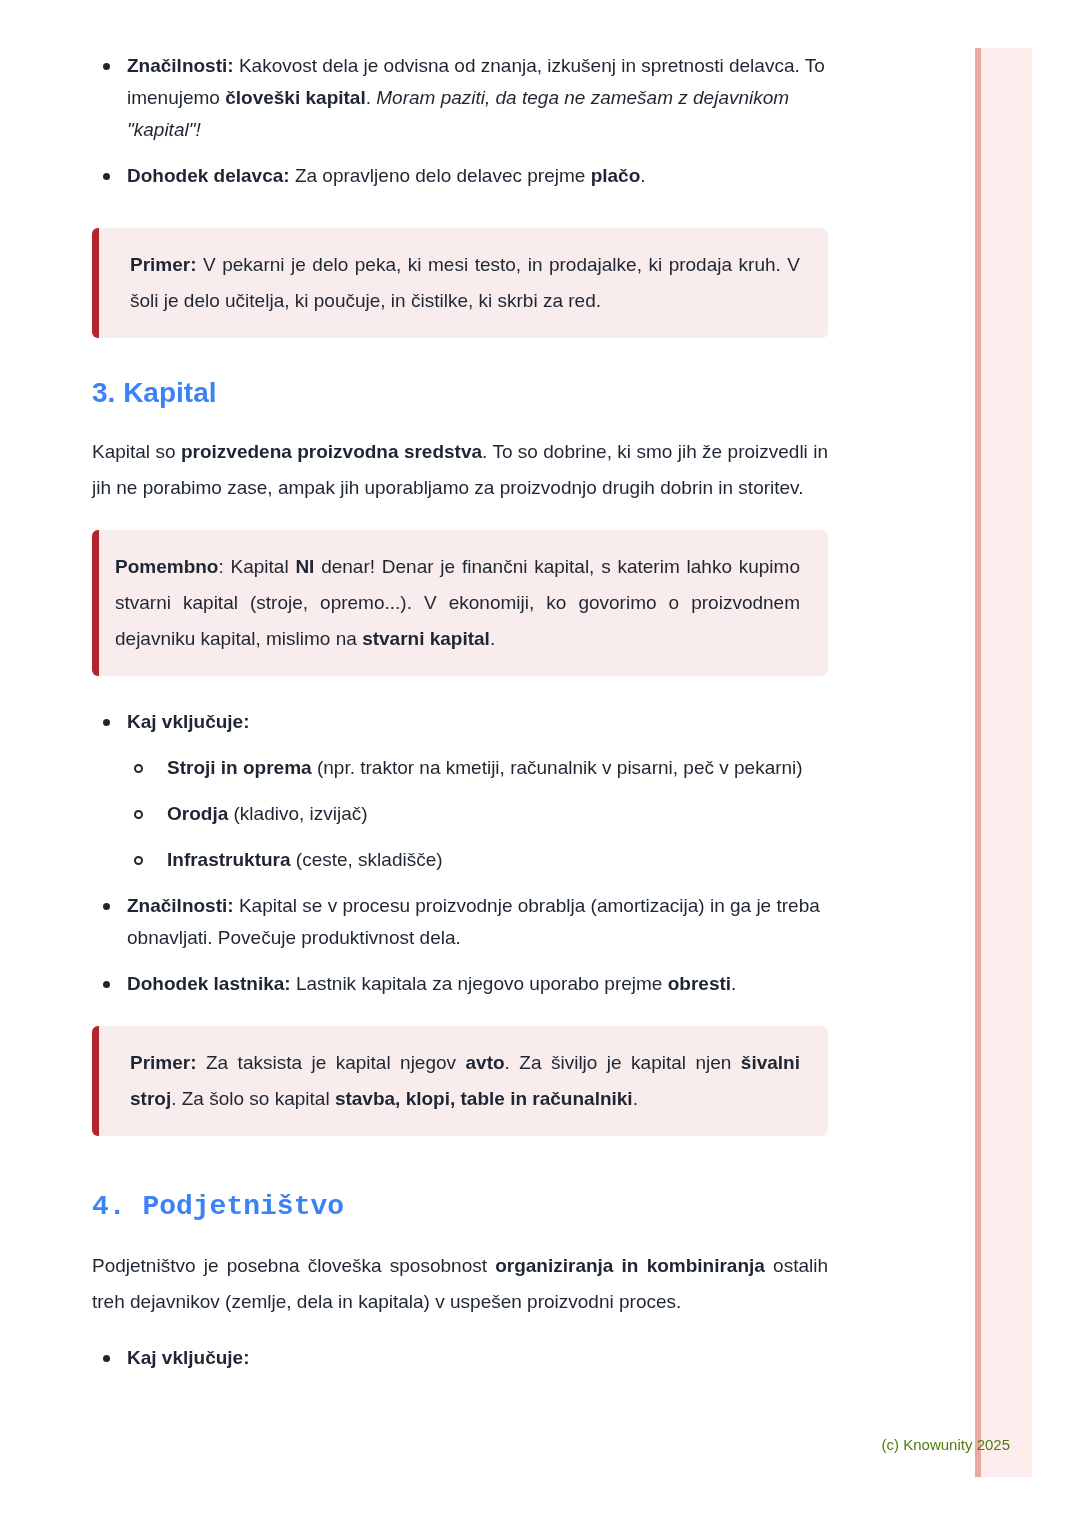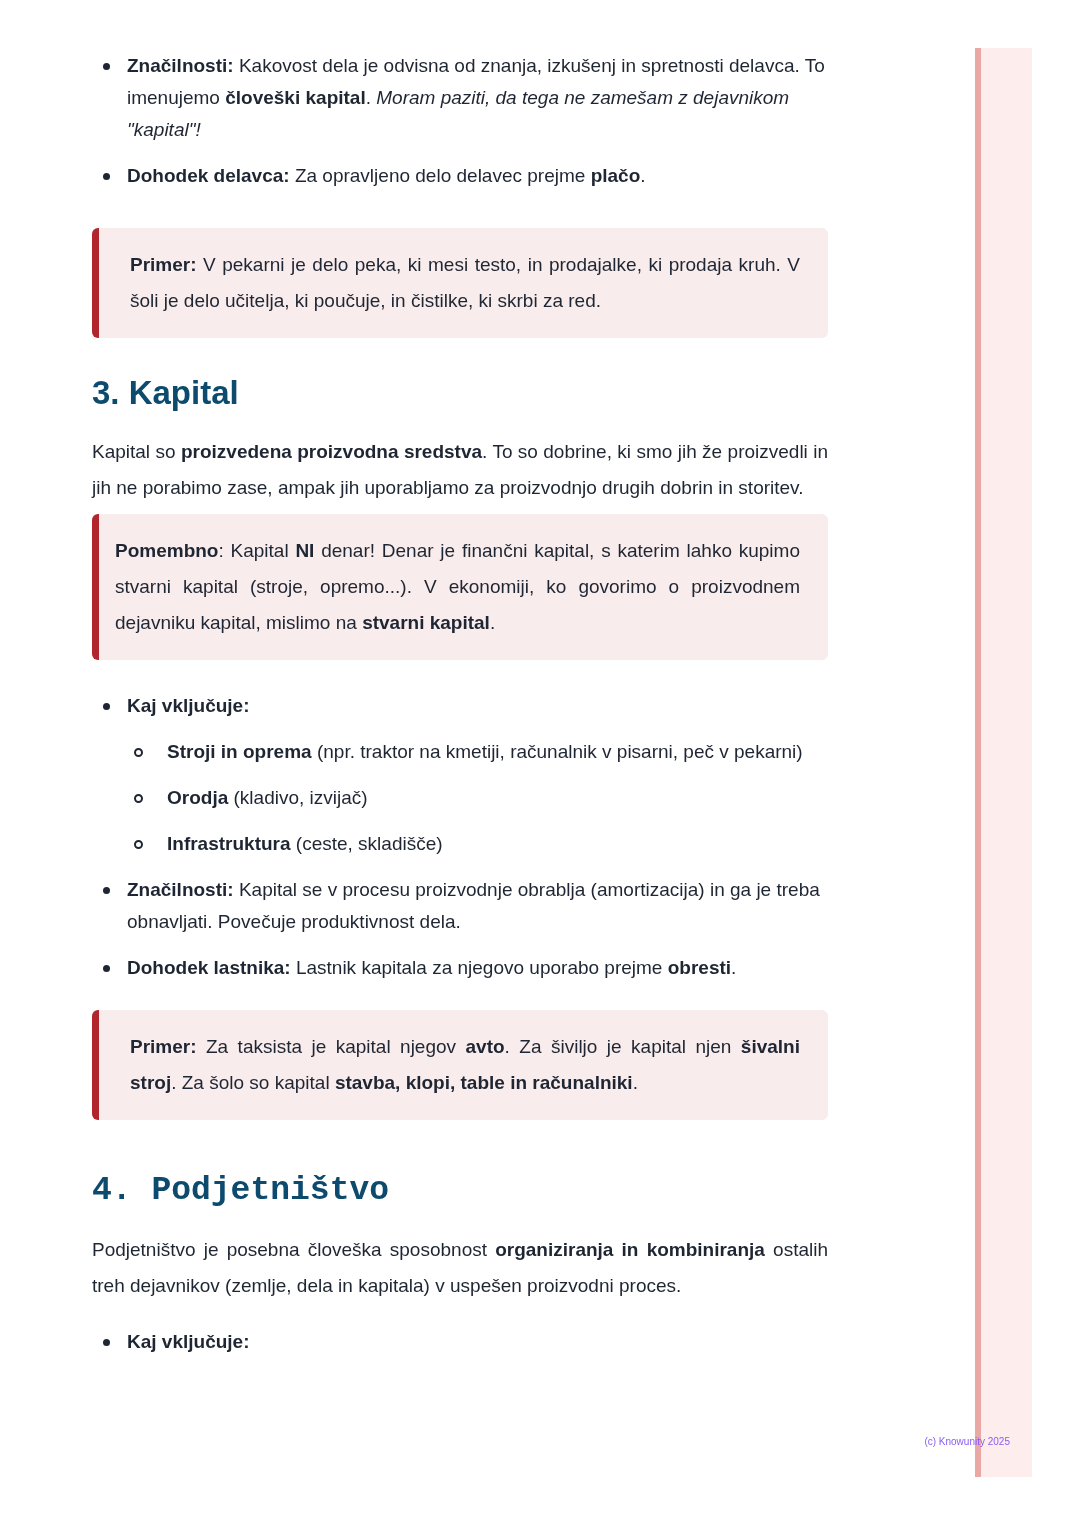--- a/index.html
+++ b/index.html
@@ -52,50 +52,50 @@
 
   .callout {
     background: #f9ecec;
     border-left: 7px solid #b0262c;
     border-radius: 6px;
     padding: 19px 28px 19px 31px;
     line-height: 36px;
     text-align: justify;
   }
   .callout-1 { margin-top: 36px; }
-  .callout-2 { margin-top: 8px; padding-left: 16px; }
+  .callout-2 { margin-top: 24px; padding-left: 16px; }
   .callout-3 { margin-top: 26px; }
 
   h2.section-heading {
     margin-top: 40px;
-    font-size: 33px;
+    font-size: 28px;
     line-height: 30px;
     font-weight: 700;
-    color: #0c4a6e;
+    color: #3b82f6;
   }
   h2.h-podjetnistvo { margin-top: 56px; font-family: Liberation Mono, monospace; }
 
   .para {
     margin-top: 26px;
     line-height: 36px;
     text-align: justify;
   }
 
   .single-bullet { margin-top: 30px; }
   .sub-list { margin-top: 8px; }
   .sub-list .bullet-row { margin-bottom: 14px; }
   .mid-bullets { margin-top: 14px; }
   .last-bullet { margin-top: 22px; }
 
   .footer {
     position: absolute;
     top: 1436px; right: 70px;
     z-index: 3;
-    font-size: 10px;
-    color: #8b5cf6;
+    font-size: 15px;
+    color: #4d7c0f;
   }
 </style>
 </head>
 <body>
 
 <div class="edge-stripe"></div>
 
 <div class="content">
 
   <div class="top-list">

